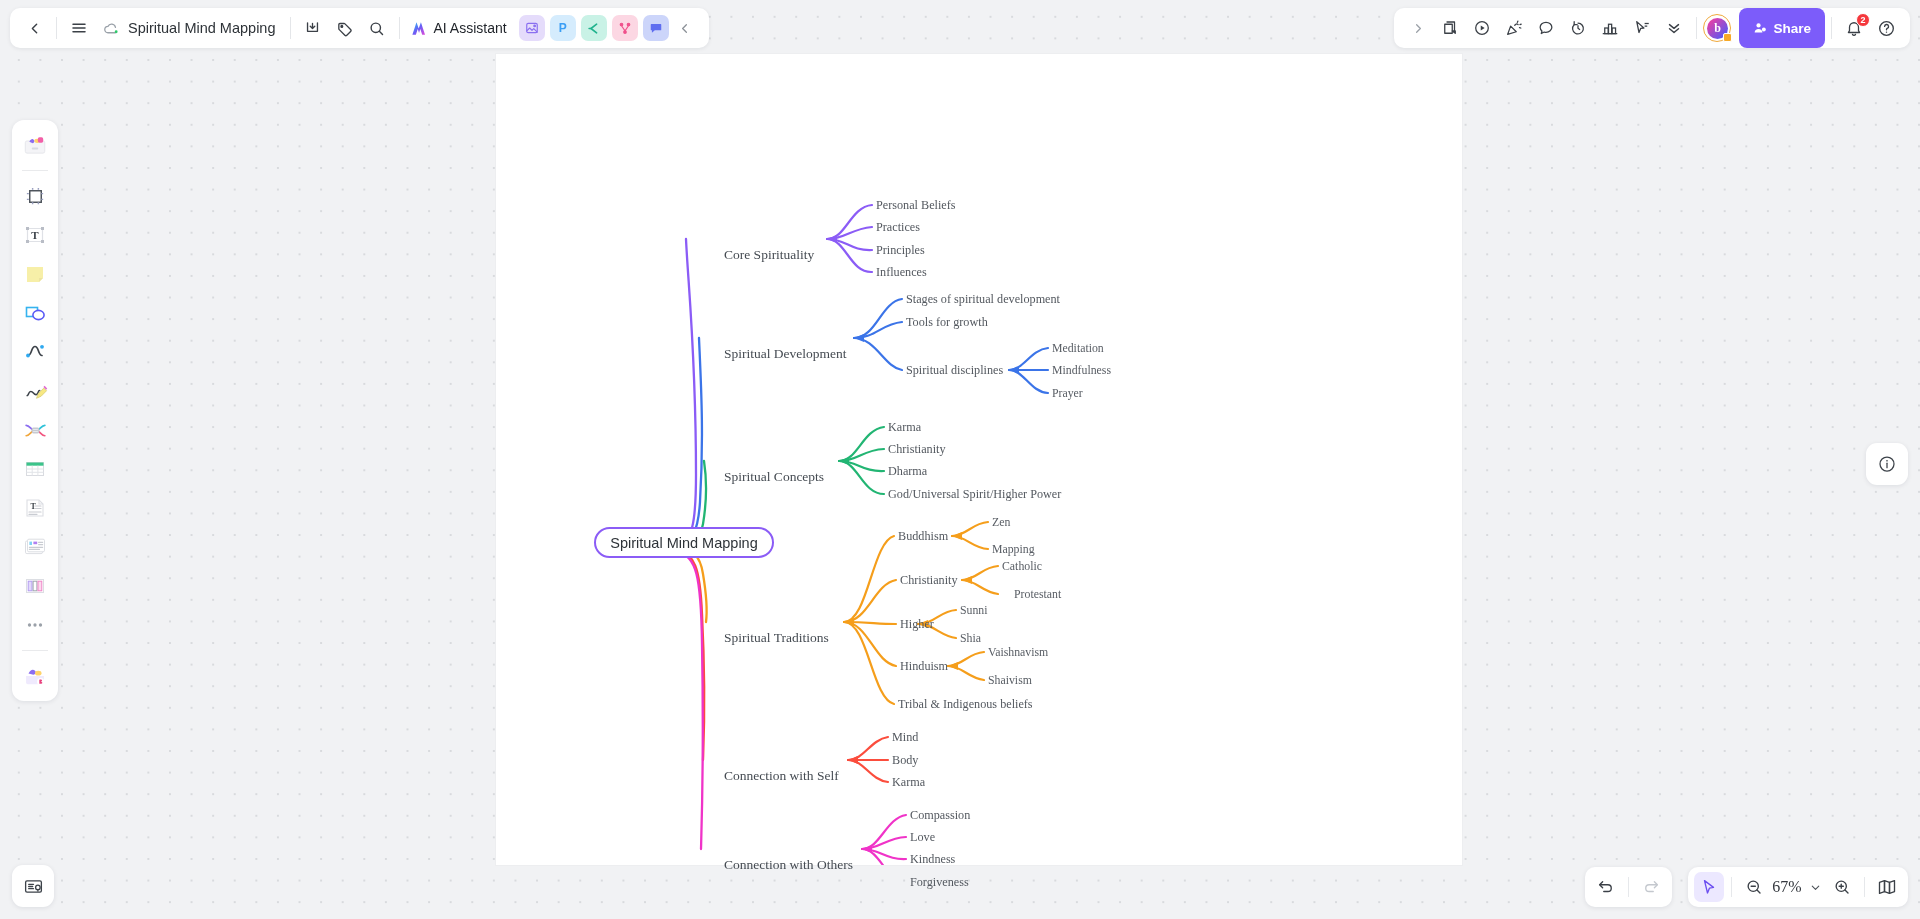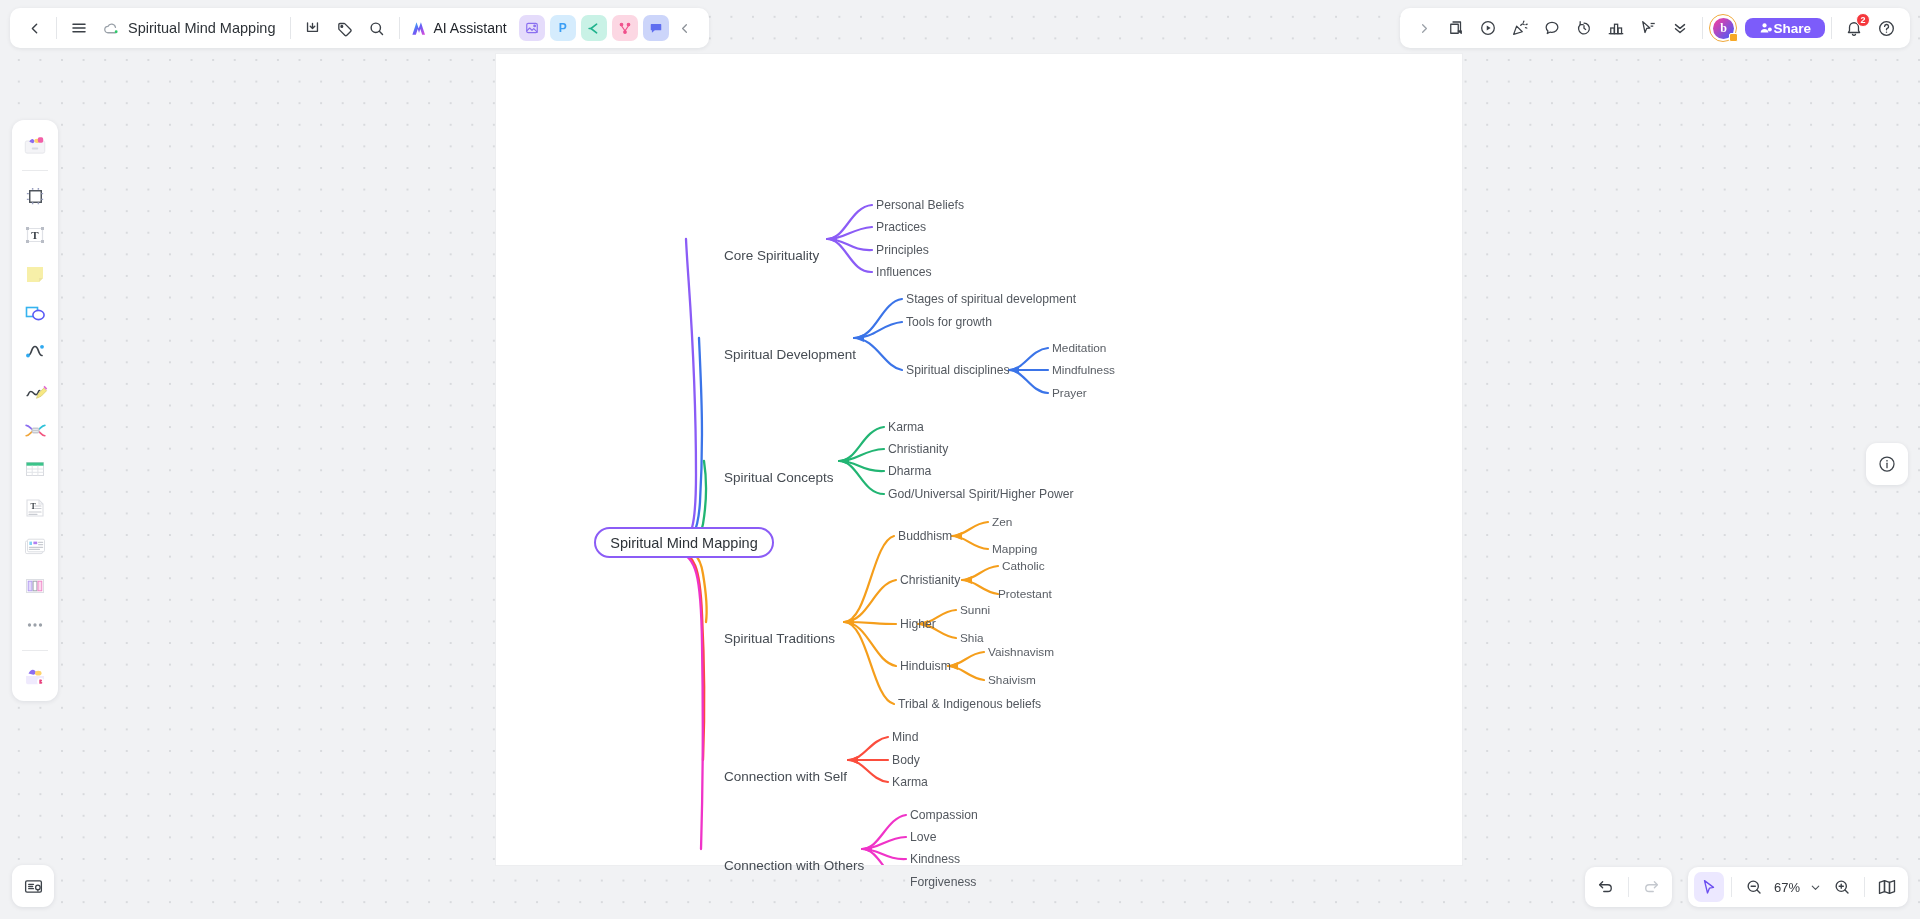--- a/index.html
+++ b/index.html
@@ -26,21 +26,21 @@
     width: 966px; height: 811px;
     background: #ffffff;
     box-shadow: 0 0 0 1px rgba(0,0,0,0.015);
   }
   .mindmap { position: absolute; left: 0; top: 0; width: 966px; height: 811px; }
   .mm-label {
     position: absolute;
     color: #4b5158;
     white-space: nowrap;
     transform: translateY(-50%);
-    font-family: Liberation Sans, sans-serif;
+    font-family: Liberation Serif, serif;
   }
   .mm-l1 { font-size: 13.5px; color: #454b52; margin-top: 16px; }
   .mm-l2 { font-size: 12.2px; color: #53585f; }
   .mm-l3 { font-size: 11.8px; color: #585d64; }
   .root-node {
     position: absolute;
     left: 98px; top: 473px;
     width: 180px; height: 31px;
     border: 2px solid #8b5cf6;
     border-radius: 16px;
@@ -85,22 +85,22 @@
 
   
   .topbar-right {
     position: absolute; right: 10px; top: 8px;
     height: 40px;
     display: flex; align-items: center;
     background: #fff; border-radius: 10px; padding: 0 8px;
     box-shadow: 0 1px 4px rgba(16,24,40,0.08);
   }
   .share-btn {
-    display: flex; align-items: center; 
-    height: 20px; padding: 0 14px;
+    display: flex; align-items: center; gap: 6px;
+    height: 40px; padding: 0 14px;
     background: #7c5cfa; color: #fff;
     border-radius: 8px; cursor: pointer;
     font-size: 13.5px; font-weight: 600;
   }
   .avatar-ring {
     width: 28px; height: 28px; border-radius: 50%;
     border: 1.6px solid #f0a93c;
     display: flex; align-items: center; justify-content: center;
     margin-right: 8px; position: relative; cursor: pointer;
     background: #fff;
@@ -171,22 +171,22 @@
     box-shadow: 0 1px 5px rgba(16,24,40,0.09);
   }
   .zc-btn {
     width: 30px; height: 30px; border-radius: 7px;
     display: flex; align-items: center; justify-content: center;
     cursor: pointer; color: #3b4047;
   }
   .zc-btn.active { background: #ece8ff; color: #6c4ff0; }
   .zc-sep { width: 1px; height: 20px; background: #e6e8eb; margin: 0 5px; }
   .zoom-val {
-    font-size: 13px; color: #35393f; min-width: 32px; text-align: center;
-    cursor: pointer; user-select: none;
+    font-size: 16px; color: #35393f; min-width: 32px; text-align: center;
+    cursor: pointer; user-select: none; font-family: Liberation Serif, serif;
   }
   svg { display: block; }
 </style>
 </head>
 <body>
 
 <div id="app">
 
   <div class="canvas">
     <div class="page">
@@ -305,21 +305,21 @@
       <div class="mm-label mm-l2" style="left:392px;top:395px">Christianity</div>
       <div class="mm-label mm-l2" style="left:392px;top:417px">Dharma</div>
       <div class="mm-label mm-l2" style="left:392px;top:440px">God/Universal Spirit/Higher Power</div>
 
       <div class="mm-label mm-l2" style="left:402px;top:482px">Buddhism</div>
       <div class="mm-label mm-l3" style="left:496px;top:468px">Zen</div>
       <div class="mm-label mm-l3" style="left:496px;top:495px">Mapping</div>
 
       <div class="mm-label mm-l2" style="left:404px;top:526px">Christianity</div>
       <div class="mm-label mm-l3" style="left:506px;top:512px">Catholic</div>
-      <div class="mm-label mm-l3" style="left:502px;top:540px">Protestant</div>
+      <div class="mm-label mm-l3" style="left:518px;top:540px">Protestant</div>
 
       <div class="mm-label mm-l2" style="left:404px;top:570px">Higher</div>
       <div class="mm-label mm-l3" style="left:464px;top:556px">Sunni</div>
       <div class="mm-label mm-l3" style="left:464px;top:584px">Shia</div>
 
       <div class="mm-label mm-l2" style="left:404px;top:612px">Hinduism</div>
       <div class="mm-label mm-l3" style="left:492px;top:598px">Vaishnavism</div>
       <div class="mm-label mm-l3" style="left:492px;top:626px">Shaivism</div>
 
       <div class="mm-label mm-l2" style="left:402px;top:650px">Tribal &amp; Indigenous beliefs</div>

